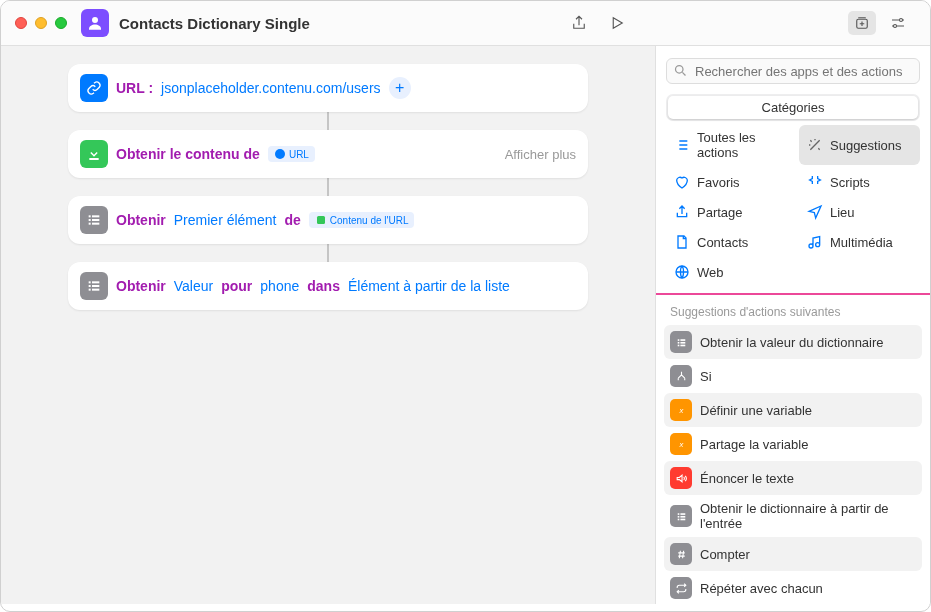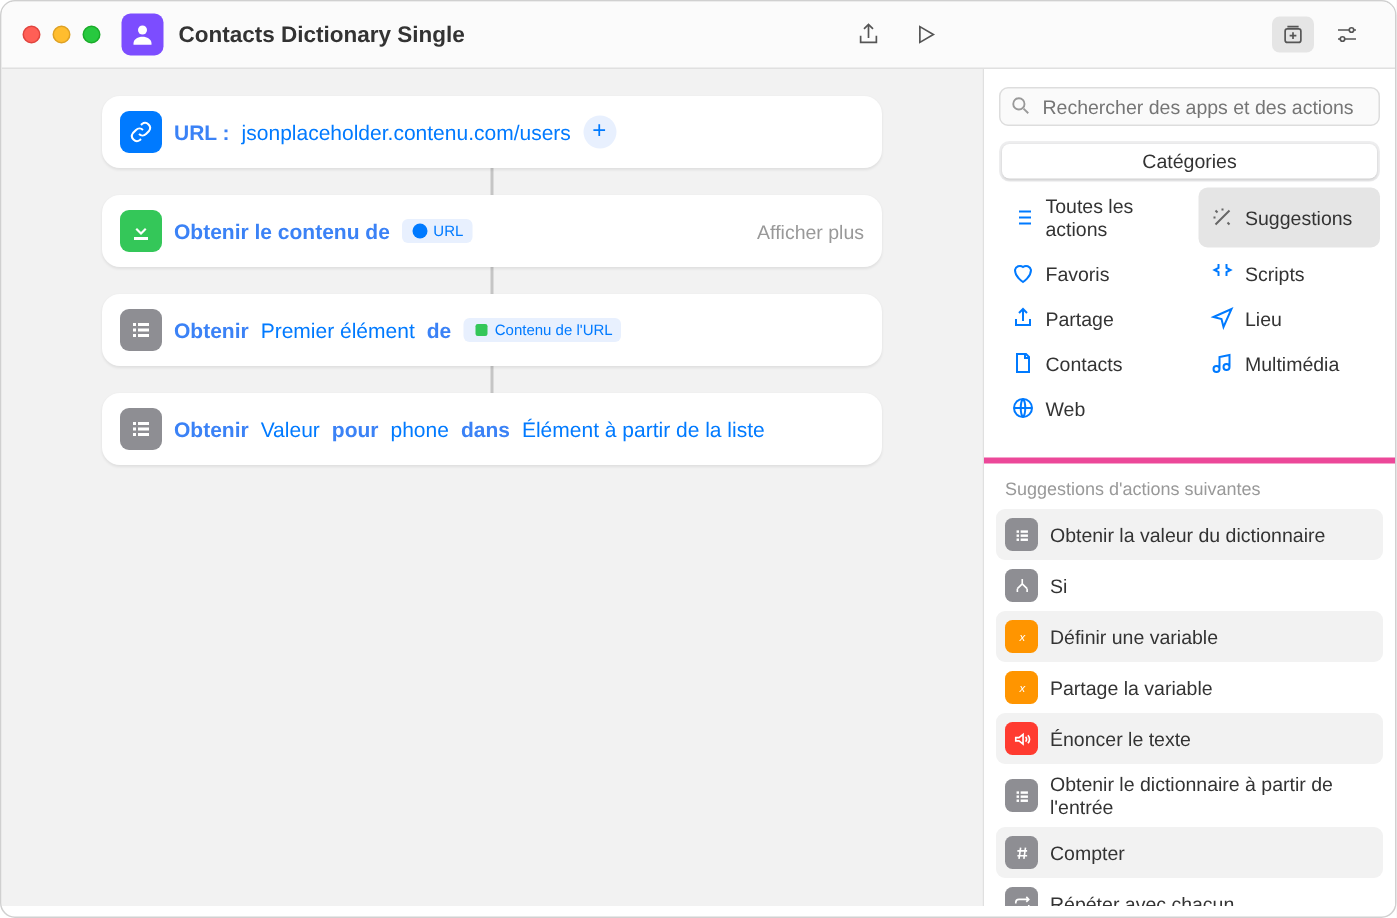--- a/index.html
+++ b/index.html
@@ -21,42 +21,42 @@
     .main { display: flex; height: calc(100% - 52px); }
     .canvas { flex: 1; background: #f2f2f2; padding: 18px 0; overflow: auto; display: flex; flex-direction: column; align-items: center; }
     
     .action { width: 520px; background: #fff; border-radius: 12px; padding: 10px 12px; display: flex; align-items: center; gap: 8px; font-size: 14px; box-shadow: 0 1px 2px rgba(0,0,0,0.08); position: relative; }
     .connector { width: 2px; height: 18px; background: #c5c5c5; }
     .action-icon { width: 28px; height: 28px; border-radius: 6px; display: flex; align-items: center; justify-content: center; flex-shrink: 0; }
     .ic-url { background: #007aff; }
     .ic-download { background: #34c759; }
     .ic-list { background: #8e8e93; }
     .action-icon svg { width: 16px; height: 16px; }
-    .action-text { color: #3b82f6; }
+    .action-text { color: #a21caf; }
     .action-link { color: #007aff; }
     .action-spacer { flex: 1; }
     .action-more { color: #999; font-size: 13px; cursor: pointer; }
     .plus-btn { width: 22px; height: 22px; border-radius: 50%; background: #e8f0fe; color: #007aff; display: flex; align-items: center; justify-content: center; font-size: 16px; cursor: pointer; }
     .token { background: #e8f0fe; padding: 2px 6px; border-radius: 4px; color: #007aff; display: inline-flex; align-items: center; gap: 3px; font-size: 10px; }
     .token svg { width: 12px; height: 12px; }
     
     .sidebar { width: 275px; border-left: 1px solid #e0e0e0; display: flex; flex-direction: column; background: #fff; }
     .sb-tool { width: 28px; height: 24px; display:flex; align-items:center; justify-content:center; cursor: pointer; color: #666; }
     .sb-tool.active { background: #e5e5e5; border-radius: 5px; }
     .sb-tool svg { width: 18px; height: 18px; stroke: #555; fill: none; stroke-width: 1.5; }
     
     .search { margin: 12px 10px 10px; position: relative; }
     .search input { width: 100%; height: 26px; border: 1px solid #ddd; border-radius: 6px; padding: 0 8px 0 28px; font-size: 13px; background: #fafafa; }
     .search svg { position: absolute; left: 7px; top: 5px; width: 15px; height: 15px; stroke: #999; fill: none; stroke-width: 2; }
     
     .seg { margin: 0 10px 4px; display: flex; background: #eeeeef; border-radius: 7px; padding: 2px; }
     .seg-item { flex: 1; text-align: center; font-size: 13px; padding: 4px 0; border-radius: 5px; cursor: pointer; color: #333; }
     .seg-item.active { background: #fff; box-shadow: 0 1px 2px rgba(0,0,0,0.15); }
     
-    .categories { padding: 0 10px 20px; display: grid; grid-template-columns: 1fr 1fr; gap: 4px 12px; border-bottom: 4px solid #ec4899; }
+    .categories { padding: 0 10px 8px; display: grid; grid-template-columns: 1fr 1fr; gap: 4px 12px; border-bottom: 2px solid #ec4899; }
     .cat { display: flex; align-items: center; gap: 7px; font-size: 13px; padding: 5px 8px; border-radius: 6px; cursor: pointer; color: #333; }
     .cat.active { background: #e5e5e5; }
     .cat-icon { width: 16px; height: 16px; display: flex; align-items: center; justify-content: center; flex-shrink: 0; }
     .cat-icon svg { width: 16px; height: 16px; }
     
     .sugg-header { font-size: 12px; color: #999; padding: 10px 14px 6px; }
     .sugg-list { padding: 0 8px; overflow: auto; flex: 1; }
     .sugg { display: flex; align-items: center; gap: 8px; padding: 6px 6px; border-radius: 6px; font-size: 13px; cursor: pointer; color: #333; }
     .sugg:nth-child(odd) { background: #f2f2f2; }
     .sugg-icon { width: 22px; height: 22px; border-radius: 5px; display: flex; align-items: center; justify-content: center; flex-shrink: 0; }

